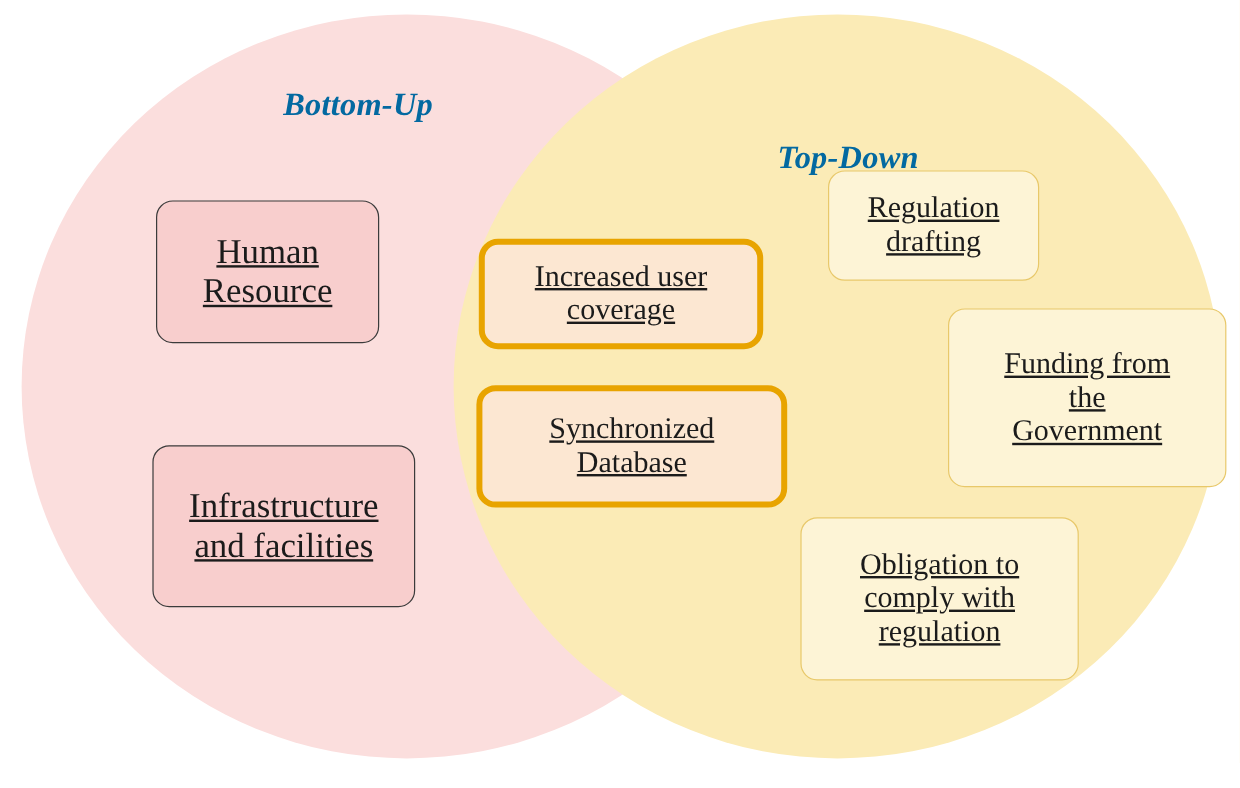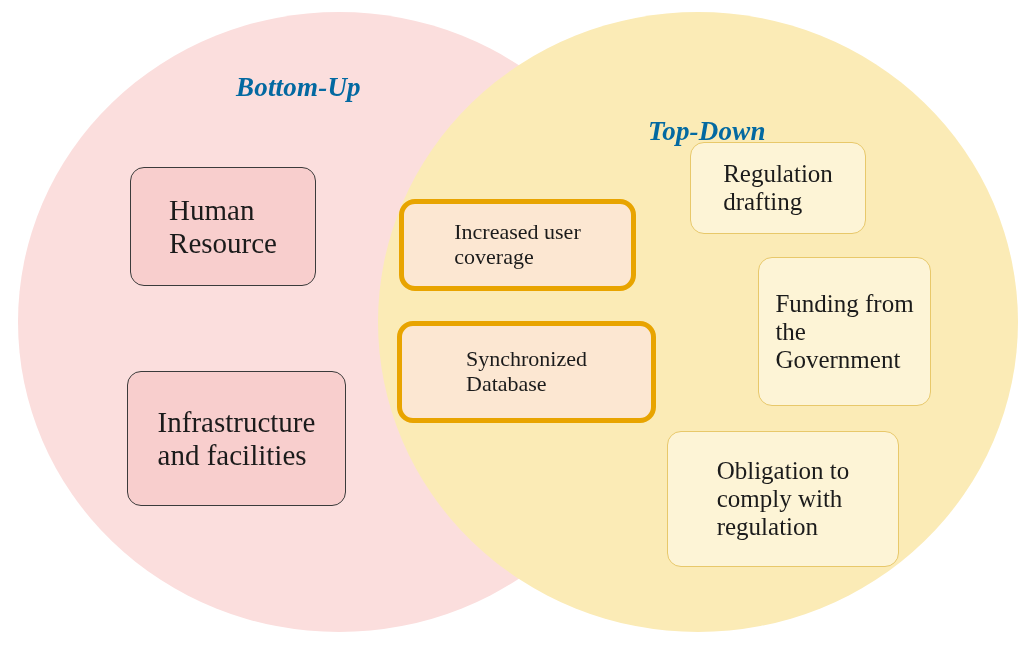--- a/index.html
+++ b/index.html
@@ -65,56 +65,58 @@
   }
   #title-left  { left: 236px; top: 72px; }
   #title-right { left: 648px; top: 72px; margin-top: 44px; }
 
   
   .node {
     position: absolute;
     display: flex;
     align-items: center;
     justify-content: center;
+    text-align: center;
     box-sizing: border-box;
     color: #1b1b1b;
     line-height: 1.12;
     white-space: pre-line;
+    text-decoration: underline;
   }
 
   .node.pink {
     background: #f8cecd;
     border: 1.5px solid #3b3b3b;
     border-radius: 14px;
     font-size: 29px;
   }
 
   .node.yellow {
     background: #fdf4d6;
     border: 1.5px solid #e8c86a;
     border-radius: 14px;
     font-size: 25px;
   }
 
   .node.center {
     background: #fce7d2;
     border: 5px solid #e8a400;
     border-radius: 16px;
-    font-size: 22px;
+    font-size: 25px;
   }
 
   
   #node-human-resource      { left: 130px; top: 167px; width: 186px; height: 119px; }
   #node-infrastructure      { left: 127px; top: 371px; width: 219px; height: 135px; }
 
   #node-increased-coverage  { left: 399px; top: 199px; width: 237px; height: 92px; }
   #node-sync-database       { left: 397px; top: 321px; width: 259px; height: 102px; }
 
   #node-regulation-drafting { left: 690px; top: 142px; width: 176px; height: 92px; }
-  #node-funding             { left: 758px; top: 257px; width: 173px; height: 149px; }
+  #node-funding             { left: 790px; top: 257px; width: 232px; height: 149px; }
   #node-obligation          { left: 667px; top: 431px; width: 232px; height: 136px; }
 </style>
 </head>
 <body>
 
 <div id="canvas">
 
   <div id="circle-left" class="venn-circle"></div>
   <div id="circle-right" class="venn-circle"></div>
   <div id="circle-overlap"></div>

